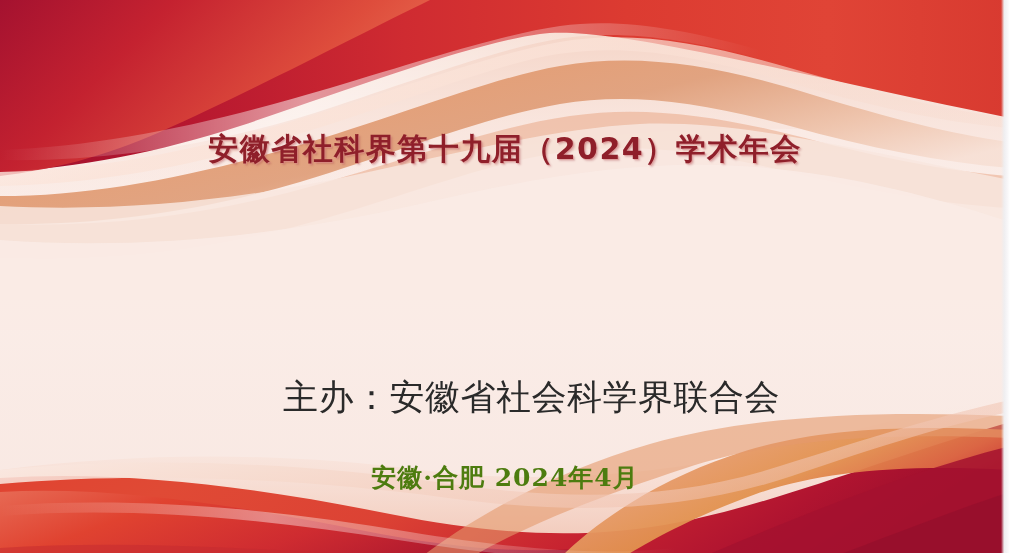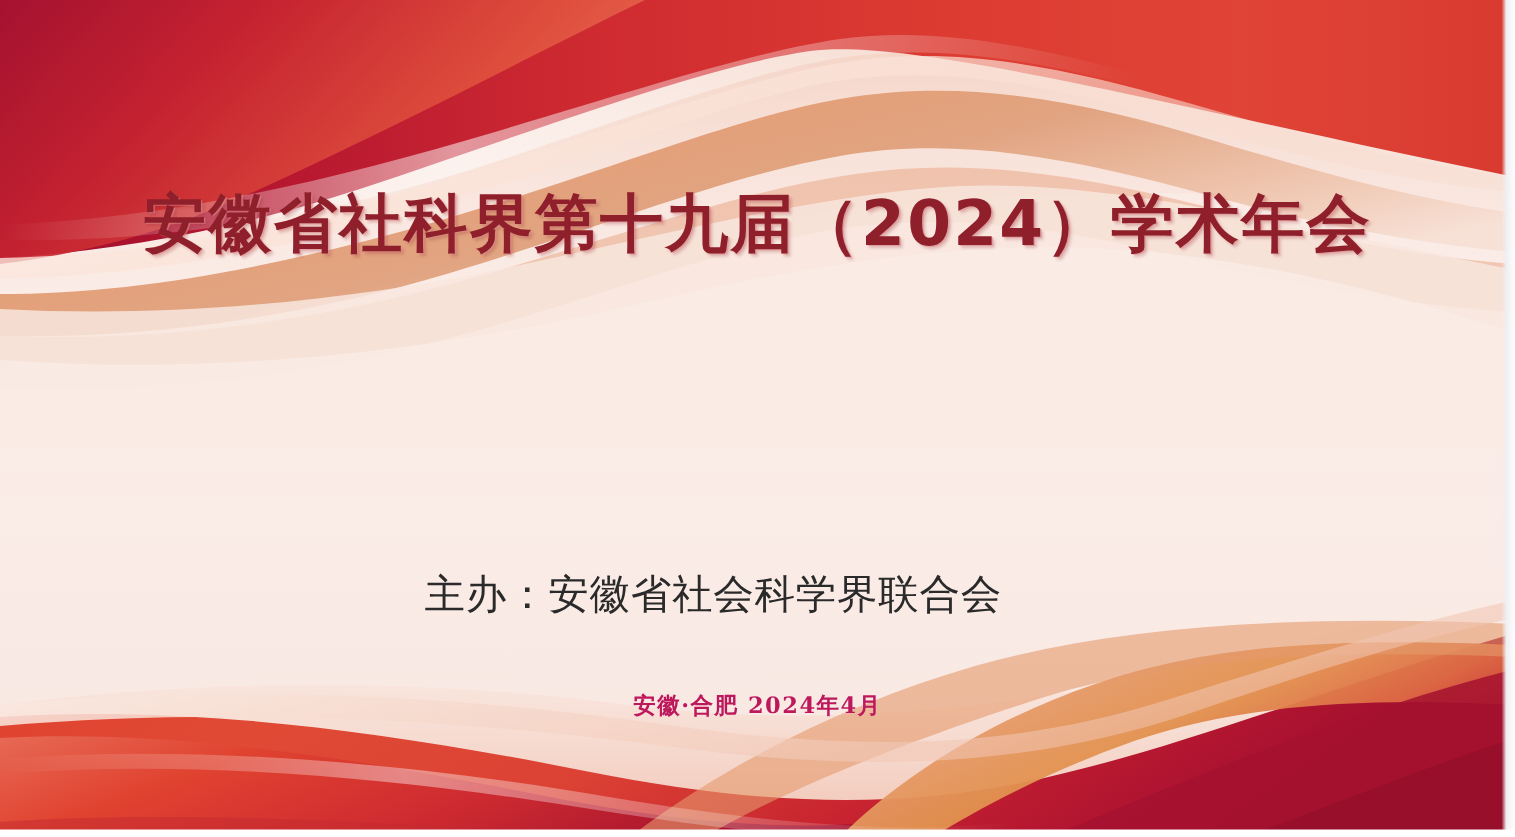--- a/index.html
+++ b/index.html
@@ -62,59 +62,59 @@
   .title-block {
     position: absolute;
     left: 0;
     top: 126px;
     width: 1010px;
     text-align: center;
   }
   .title-line {
     font-family: "DejaVu Sans", "Liberation Sans", sans-serif;
     font-weight: 900;
-    font-size: 42px;
+    font-size: 30px;
     line-height: 46px;
     letter-spacing: 1.5px;
     color: #8f1f2a;
     text-shadow:
       1px 1px 0 rgba(220,140,140,0.55),
       2px 2px 2px rgba(150,40,50,0.25);
     white-space: nowrap;
   }
   .title-line.l2 { letter-spacing: 1.2px; }
   .title-line.l3 { letter-spacing: 1.0px; }
 
   .org-block {
     position: absolute;
     left: 283px;
     top: 378px;
     text-align: left;
   }
   .org-line {
     font-family: "DejaVu Sans", "Liberation Sans", sans-serif;
     font-weight: 400;
-    font-size: 27px;
+    font-size: 35px;
     line-height: 38px;
     color: #2a2a2a;
     letter-spacing: 0.5px;
     white-space: nowrap;
   }
 
   .date-line {
     position: absolute;
     left: 0;
     top: 461px;
     width: 1010px;
     text-align: center;
     font-family: "DejaVu Serif", "Liberation Serif", serif;
     font-weight: 700;
-    font-size: 15px;
+    font-size: 25px;
     letter-spacing: 1px;
-    color: #be185d;
+    color: #4d7c0f;
     white-space: nowrap;
   }
 </style>
 </head>
 <body>
 
 <div id="slide">
 
   <svg class="bg-art" viewBox="0 0 1010 558" preserveAspectRatio="none" xmlns="http://www.w3.org/2000/svg">
     <defs>

